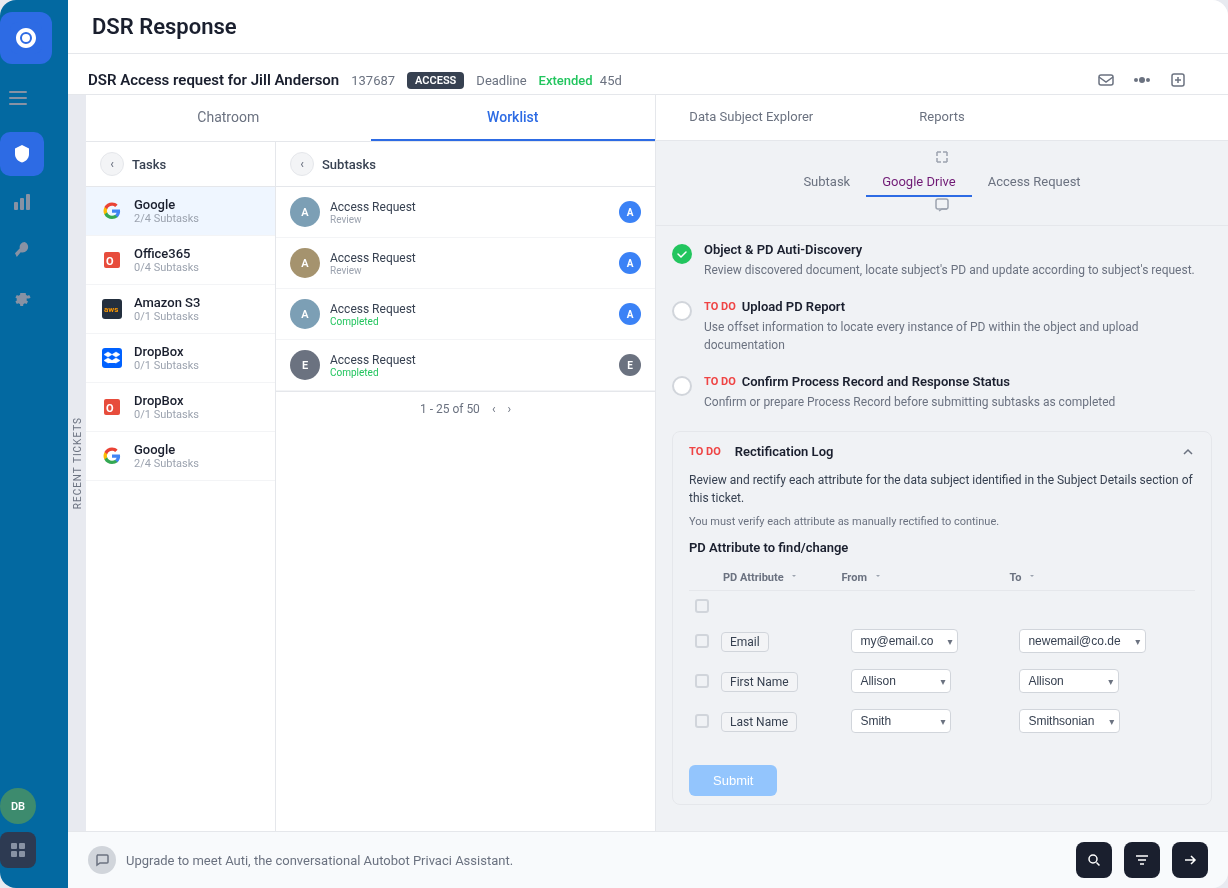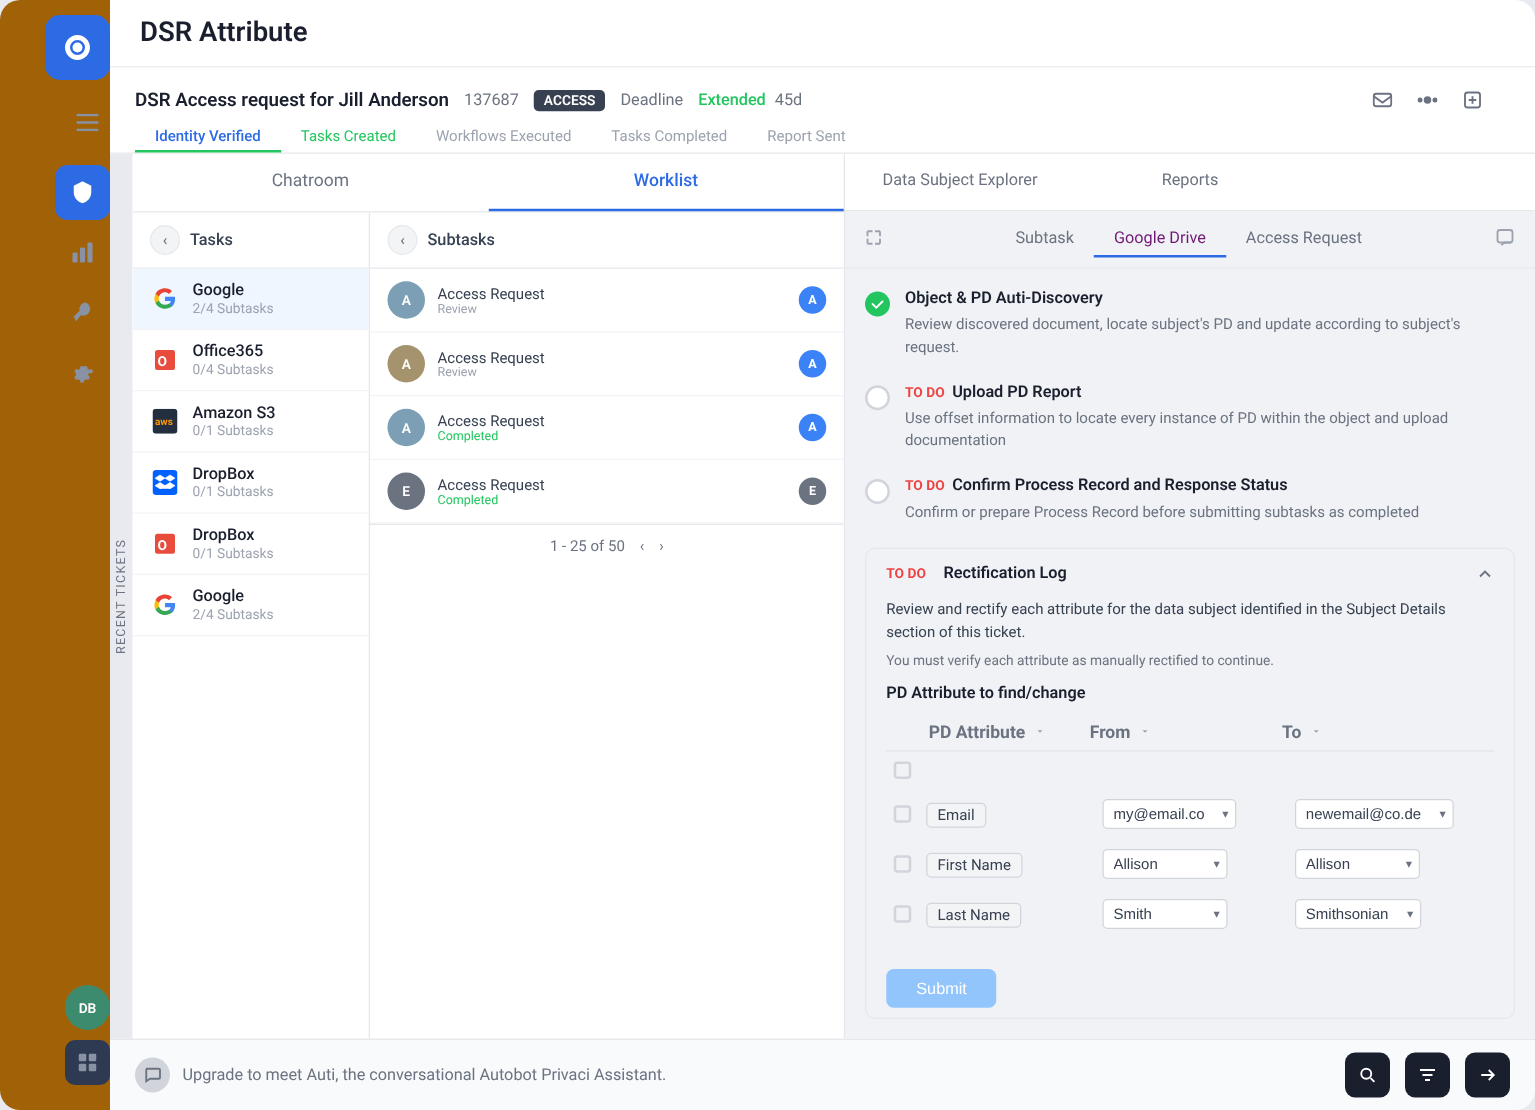--- a/index.html
+++ b/index.html
@@ -2,21 +2,21 @@
 <html><head>
   <meta charset="utf-8">
   <style>
     * { box-sizing: border-box; margin: 0; padding: 0; }
     body { font-family: -apple-system, BlinkMacSystemFont, 'Segoe UI', Roboto, sans-serif; background: #e8eaf0; width: 1228px; height: 888px; overflow: hidden; position: relative; }
 
     
     .window { width: 1228px; height: 888px; background: #f0f2f5; border-radius: 16px; overflow: hidden; display: flex; flex-direction: column; }
 
     
-    .sidebar { width: 88px; background: #a16207; display: flex; flex-direction: column; align-items: flex-end; padding: 12px 0; flex-shrink: 0; }
+    .sidebar { width: 68px; background: #0369a1; display: flex; flex-direction: column; align-items: flex-start; padding: 12px 0; flex-shrink: 0; }
     .sidebar-logo { width: 52px; height: 52px; background: #2d6be4; border-radius: 12px; display: flex; align-items: center; justify-content: center; margin-bottom: 16px; }
     .sidebar-logo svg { width: 32px; height: 32px; }
     .sidebar-menu-icon { width: 36px; height: 36px; display: flex; align-items: center; justify-content: center; color: #8892a4; cursor: pointer; margin-bottom: 8px; border-radius: 8px; }
     .sidebar-nav { display: flex; flex-direction: column; align-items: center; gap: 4px; flex: 1; margin-top: 8px; }
     .sidebar-nav-item { width: 44px; height: 44px; display: flex; align-items: center; justify-content: center; border-radius: 10px; cursor: pointer; color: #8892a4; }
     .sidebar-nav-item.active { background: #2d6be4; color: white; }
     .sidebar-bottom { display: flex; flex-direction: column; align-items: center; gap: 8px; padding-bottom: 8px; }
     .avatar-circle { width: 36px; height: 36px; border-radius: 50%; background: #3d8b6e; display: flex; align-items: center; justify-content: center; color: white; font-size: 11px; font-weight: 600; cursor: pointer; }
     .grid-icon-btn { width: 36px; height: 36px; background: #2d3a52; border-radius: 8px; display: flex; align-items: center; justify-content: center; cursor: pointer; }
 
@@ -66,21 +66,21 @@
     .subtask-avatar-placeholder { width: 30px; height: 30px; border-radius: 50%; background: #6b7280; display: flex; align-items: center; justify-content: center; color: white; font-size: 11px; font-weight: 600; flex-shrink: 0; }
     .subtask-info { flex: 1; }
     .subtask-name { font-size: 12px; color: #374151; }
     .subtask-badge { width: 22px; height: 22px; border-radius: 50%; background: #6b7280; color: white; font-size: 10px; font-weight: 700; display: flex; align-items: center; justify-content: center; flex-shrink: 0; }
     .subtask-badge.blue { background: #3b82f6; }
     .subtask-status { font-size: 10px; color: #9ca3af; }
     .subtask-status.completed { color: #22c55e; }
 
     .pagination { display: flex; align-items: center; justify-content: center; gap: 12px; padding: 10px; border-top: 1px solid #e5e7eb; font-size: 12px; color: #6b7280; }
     .page-btn { cursor: pointer; color: #6b7280; }
-    .right-top-bar { display: flex; align-items: center; justify-content: space-between; padding: 8px 16px; border-bottom: 1px solid #e5e7eb; }
+    .right-top-bar { display: flex; align-items: center; justify-content: space-between; padding: 8px 16px; border-bottom: 1px solid #e5e7eb; flex-direction: column; }
     .right-tabs { display: flex; gap: 0; }
     .right-tab { padding: 6px 16px; font-size: 13px; color: #6b7280; cursor: pointer; border-bottom: 2px solid transparent; }
     .right-tab.active { color: #701a75; border-bottom-color: #2d6be4; }
     .expand-icon { cursor: pointer; color: #9ca3af; }
     .comment-icon { cursor: pointer; color: #9ca3af; }
 
     
     .task-detail { flex: 1; overflow-y: auto; padding: 16px; }
 
     .task-step { display: flex; gap: 12px; margin-bottom: 20px; align-items: flex-start; }
@@ -96,21 +96,21 @@
     .todo-section { border: 1px solid #e5e7eb; border-radius: 8px; overflow: hidden; margin-bottom: 16px; }
     .todo-section-header { display: flex; align-items: center; justify-content: space-between; padding: 12px 16px; cursor: pointer; }
     .todo-section-title { font-size: 13px; font-weight: 600; color: #1a1f2e; }
     .todo-section-desc { font-size: 12px; color: #374151; line-height: 1.5; padding: 0 16px 8px; }
     .todo-verify-text { font-size: 11px; color: #6b7280; padding: 0 16px 12px; }
 
     
     .pd-section { padding: 0 16px 16px; }
     .pd-title { font-size: 13px; font-weight: 600; color: #1a1f2e; margin-bottom: 10px; }
     .pd-table { width: 100%; border-collapse: collapse; }
-    .pd-table th { font-size: 14px; color: #6b7280; text-align: left; padding: 6px 8px; border-bottom: 1px solid #e5e7eb; margin-top: 36px; }
+    .pd-table th { font-size: 11px; color: #6b7280; text-align: left; padding: 6px 8px; border-bottom: 1px solid #e5e7eb; margin-top: 36px; }
     .pd-table td { padding: 8px 6px; vertical-align: middle; }
     .pd-checkbox { width: 14px; height: 14px; border: 2px solid #d1d5db; border-radius: 3px; cursor: pointer; }
     .pd-attr-tag { background: #f3f4f6; border: 1px solid #d1d5db; border-radius: 4px; padding: 2px 8px; font-size: 12px; color: #374151; display: inline-block; }
     .pd-select { border: 1px solid #d1d5db; border-radius: 4px; padding: 4px 24px 4px 8px; font-size: 12px; color: #374151; background: white; appearance: none; cursor: pointer; min-width: 100px; margin-left: 12px; }
     .select-wrapper { position: relative; display: inline-block; }
     .select-wrapper::after { content: '▾'; position: absolute; right: 6px; top: 50%; transform: translateY(-50%); font-size: 10px; color: #6b7280; pointer-events: none; }
 
     .submit-btn { background: #93c5fd; color: white; border: none; border-radius: 6px; padding: 8px 24px; font-size: 13px; font-weight: 500; cursor: pointer; margin: 8px 16px; }
 
     
@@ -193,21 +193,21 @@
             <rect x="1" y="9" width="6" height="6" rx="1"></rect>
             <rect x="9" y="9" width="6" height="6" rx="1"></rect>
           </svg>
         </div>
       </div>
     </div>
 
     <div class="sub-content">
 
       <div class="top-header">
-        <div class="page-title">DSR Attribute</div>
+        <div class="page-title">DSR Response</div>
       </div>
 
       <div class="dsr-panel">
         <div class="dsr-header">
           <div class="dsr-info-bar">
             <div class="dsr-left-info">
               <div class="dsr-title-row" style="margin-bottom:0">
                 <span class="dsr-request-title">DSR Access request for Jill Anderson</span>
               </div>
               <span class="ticket-id">137687</span>
@@ -235,37 +235,20 @@
               <div class="action-icon-btn">
                 <svg width="16" height="16" viewBox="0 0 16 16" fill="none" stroke="#6b7280" stroke-width="1.5">
                     <rect x="2" y="2" width="12" height="12" rx="2"></rect>
                     <path d="M5 8h6M8 5v6"></path>
                   </svg>
               </div>
             </div>
           </div>
         </div>
 
-        <div class="progress-tabs">
-          <div class="progress-tab active">
-            <span>Identity Verified</span>
-          </div>
-          <div class="progress-tab" style="color:#22c55e">
-            <span>Tasks Created</span>
-          </div>
-          <div class="progress-tab">
-            <span>Workflows Executed</span>
-          </div>
-          <div class="progress-tab">
-            <span>Tasks Completed</span>
-          </div>
-          <div class="progress-tab">
-            <span>Report Sent</span>
-          </div>
-        </div>
       </div>
 
       <div class="panels-area">
 
         <div class="side-tab-wrapper">
           <div class="side-recent">
             <span>RECENT TICKETS</span>
           </div>
         </div>
 

